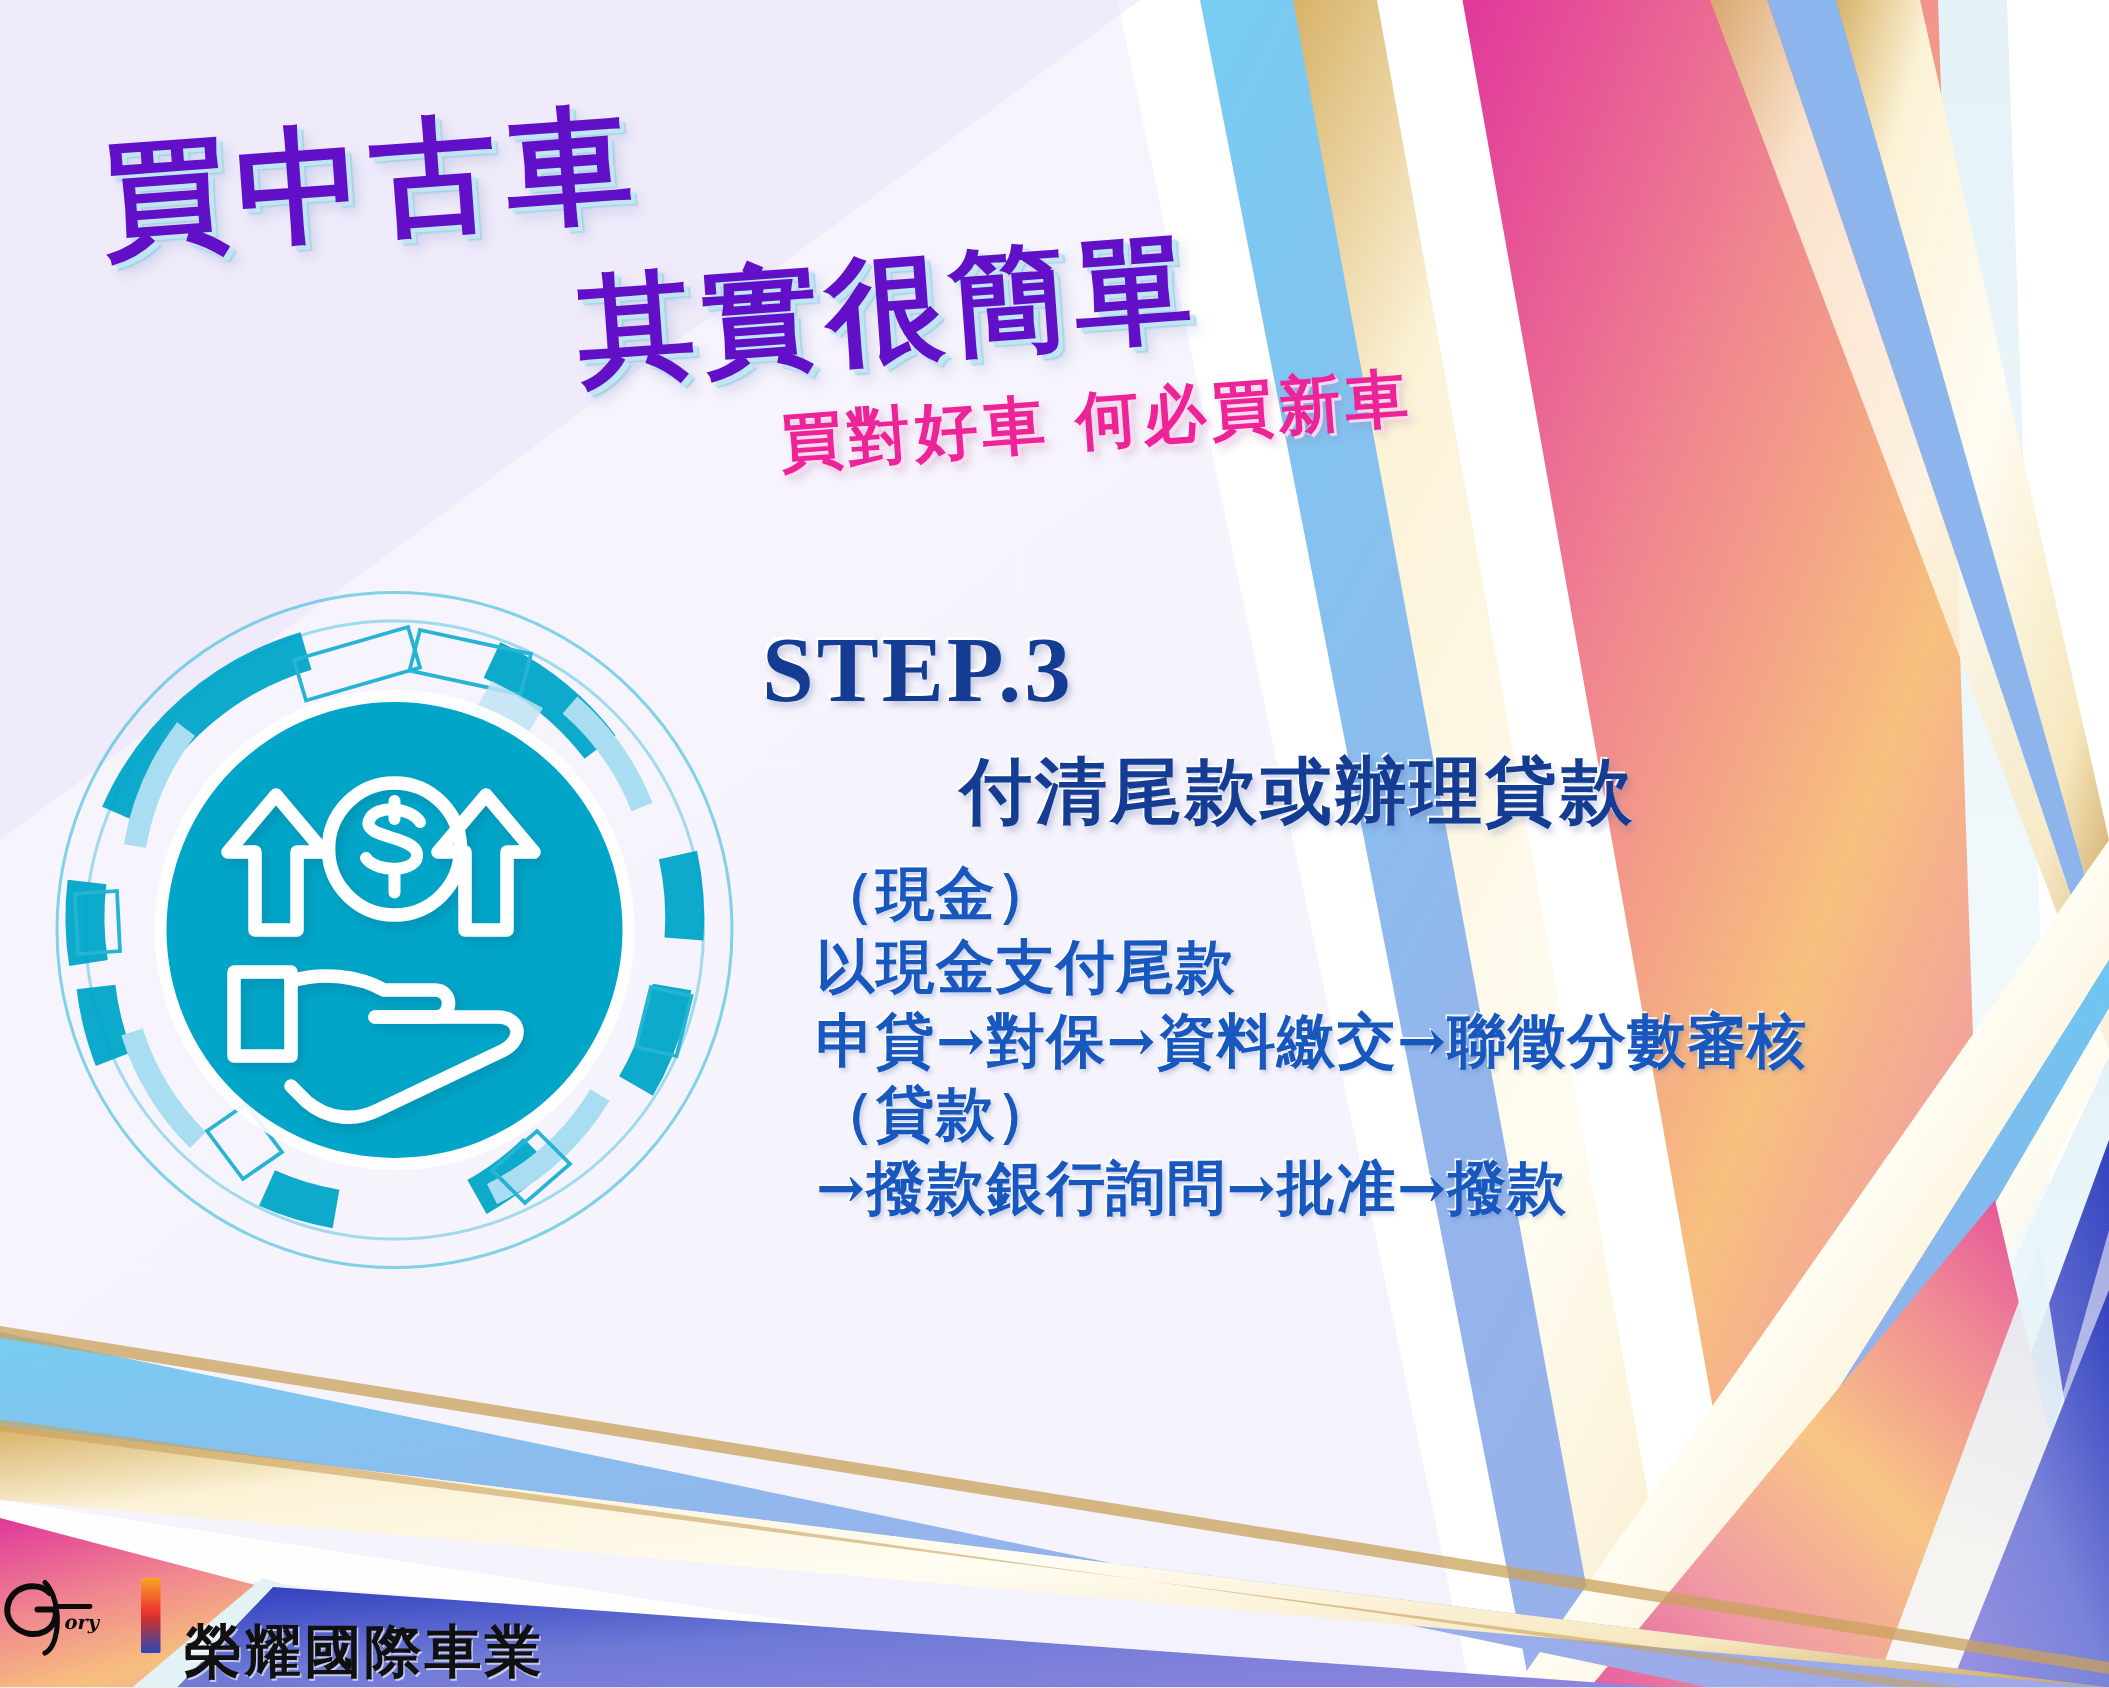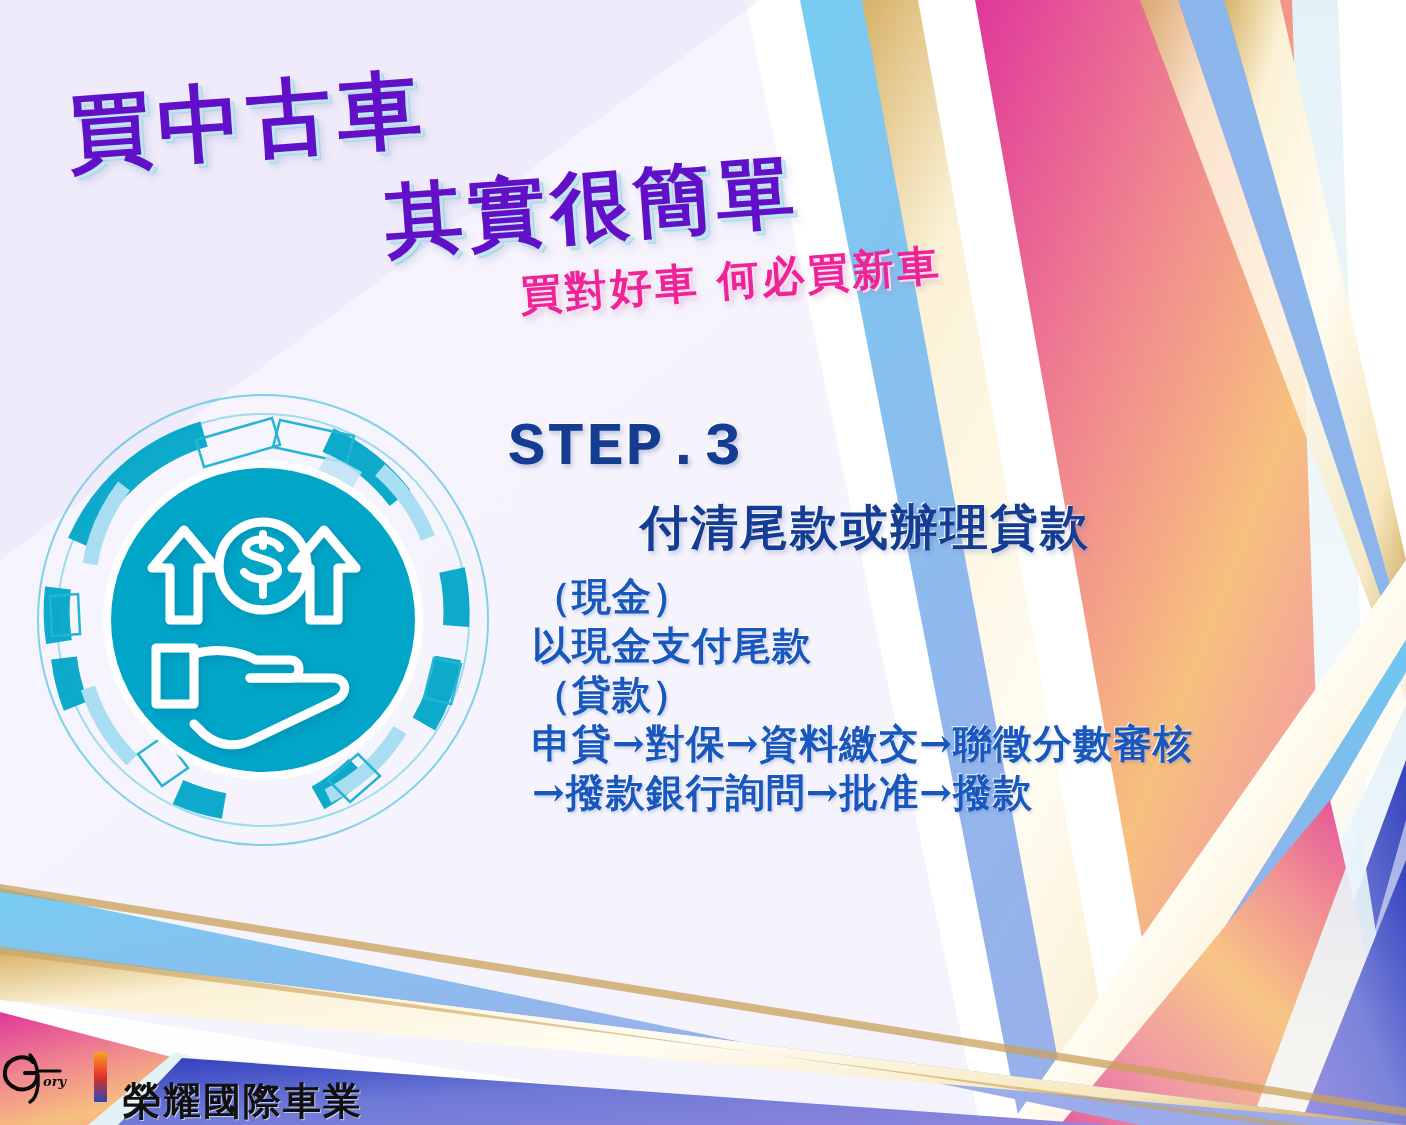--- a/index.html
+++ b/index.html
@@ -53,40 +53,40 @@
     white-space:nowrap;
   }
 
   
   .icon-wrap{position:absolute;left:28px;top:358px;width:470px;height:520px;}
   .icon-wrap svg{display:block;width:470px;height:520px;}
 
   
   .step-label{
     position:absolute;left:508px;top:412px;
-    font-family:Liberation Mono, monospace;
+    font-family:Liberation Serif, serif;
     font-weight:700;font-size:62px;letter-spacing:2px;
     color:#143C93;
     text-shadow:
       -1.5px -1.5px 0 rgba(255,255,255,.95),
       2px 3px 5px rgba(90,110,170,.35);
     white-space:nowrap;
   }
   .step-title{
     position:absolute;left:640px;top:496px;
     font-family:"DejaVu Serif","Liberation Serif",serif;
     font-weight:700;font-size:48px;letter-spacing:2px;
     color:#143C93;
     text-shadow:
       -1.2px -1.2px 0 rgba(255,255,255,.9),
       2px 3px 5px rgba(90,110,170,.32);
     white-space:nowrap;
   }
   .body-block{
-    position:absolute;left:532px;top:572px;width:740px;
+    position:absolute;left:544px;top:572px;width:740px;
   }
   .body-line{
     font-family:"DejaVu Serif","Liberation Serif",serif;
     font-weight:700;font-size:39px;line-height:49px;letter-spacing:1px;
     color:#1757BE;
     text-shadow:
       -1px -1px 0 rgba(255,255,255,.85),
       1.5px 2px 3px rgba(80,110,180,.28);
     white-space:nowrap;
   }
@@ -297,22 +297,22 @@
       </g>
     </svg>
   </div>
 
   <div class="step-label">STEP.3</div>
   <div class="step-title">付清尾款或辦理貸款</div>
 
   <div class="body-block">
     <div class="body-line">（現金）</div>
     <div class="body-line">以現金支付尾款</div>
+    <div class="body-line">申貸→對保→資料繳交→聯徵分數審核</div>
     <div class="body-line">（貸款）</div>
-    <div class="body-line">申貸→對保→資料繳交→聯徵分數審核</div>
     <div class="body-line">→撥款銀行詢問→批准→撥款</div>
   </div>
 
   <div class="footer">
     <div class="logo-mark">
       <svg viewBox="0 0 78 56" xmlns="http://www.w3.org/2000/svg">
         <g fill="none" stroke="#0B0B0B" stroke-linecap="round" stroke-linejoin="round">
           <path d="M 33 13 c -9 -9 -26 -4 -28 9 c -2 13 13 22 24 17 c 7 -3 9 -10 8 -15 l -12 0" stroke-width="4"></path>
           <path d="M 30 6 c 6 6 9 18 8 30 c -1 9 -4 15 -8 17" stroke-width="3.4"></path>
           <path d="M 38 22 l 22 0" stroke-width="3.2"></path>

